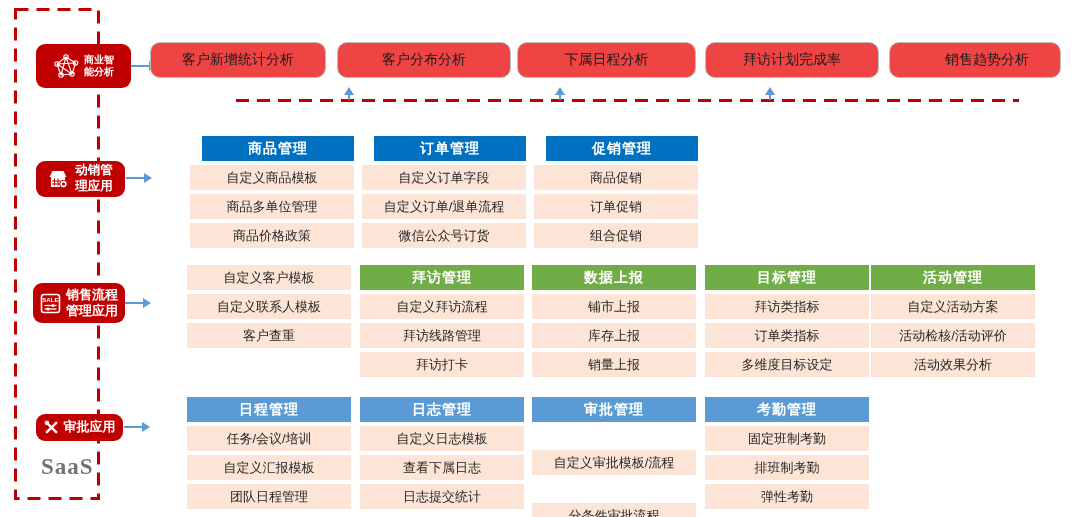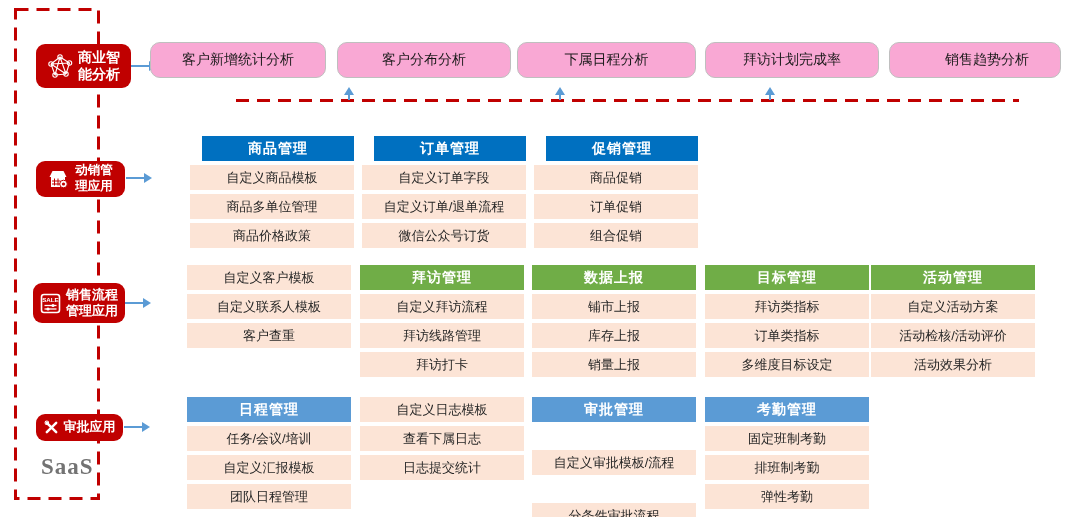--- a/index.html
+++ b/index.html
@@ -8,21 +8,21 @@
     font-family:"Liberation Sans","DejaVu Sans",sans-serif;
   }
   svg.overlay{position:absolute;left:0;top:0;pointer-events:none;}
   .module{
     position:absolute;background:#C00000;color:#ffffff;border-radius:9px;
     display:flex;align-items:center;justify-content:center;gap:5px;
     font-weight:bold;text-align:center;box-sizing:border-box;padding:2px 4px;
   }
   .module .txt{display:flex;flex-direction:column;line-height:1.25;}
   .bi-box{
-    position:absolute;height:36px;background:#f9a8d4;border:1px solid #BFBFBF;
+    position:absolute;height:36px;background:#ef4444;border:1px solid #BFBFBF;
     border-radius:10px;display:flex;align-items:center;justify-content:center;
     font-size:14px;color:#1a1a1a;box-sizing:border-box;
   }
   .col{position:absolute;width:164px;display:flex;flex-direction:column;gap:4px;}
   .col-header{
     height:25px;color:#ffffff;font-weight:bold;font-size:14px;
     display:flex;align-items:center;justify-content:center;letter-spacing:1px;
   }
   .hdr-blue{background:#0070C0;margin-left:12px;}
   .hdr-green{background:#70AD47;}
@@ -30,21 +30,21 @@
   .cell{
     height:25px;background:#FCE4D6;font-size:13px;color:#262626;
     display:flex;align-items:center;justify-content:center;white-space:nowrap;
   }
   .arrow{position:absolute;}
   .saas{
     position:absolute;left:41px;top:454px;
     font-family:"Liberation Serif","DejaVu Serif",serif;
     font-weight:bold;font-size:23px;color:#737373;letter-spacing:1px;
   }
-  .m1{left:36px;top:44px;width:95px;height:44px;font-size:14px;}
+  .m1{left:36px;top:44px;width:95px;height:44px;font-size:10px;}
   .m2{left:36px;top:161px;width:89px;height:36px;font-size:12.5px;}
   .m3{left:33px;top:283px;width:92px;height:40px;font-size:13px;}
   .m4{left:36px;top:414px;width:87px;height:27px;font-size:13px;}
 </style>
 </head>
 <body>
 
 <div class="canvas">
 
   <svg class="overlay" width="1077" height="517">
@@ -221,20 +221,21 @@
     <div class="cell">活动效果分析</div>
   </div>
 
   <div class="col" style="left:187px;top:397px;">
     <div class="col-header hdr-lightblue">日程管理</div>
     <div class="cell">任务/会议/培训</div>
     <div class="cell">自定义汇报模板</div>
     <div class="cell">团队日程管理</div>
   </div>
   <div class="col" style="left:360px;top:397px;">
+    <div class="col-header hdr-lightblue">日志管理</div>
     <div class="cell">自定义日志模板</div>
     <div class="cell">查看下属日志</div>
     <div class="cell">日志提交统计</div>
   </div>
   <div class="col" style="left:532px;top:397px;gap:28px;">
     <div class="col-header hdr-lightblue">审批管理</div>
     <div class="cell">自定义审批模板/流程</div>
     <div class="cell">分条件审批流程</div>
     <div class="cell">审批后台管理</div>
   </div>

